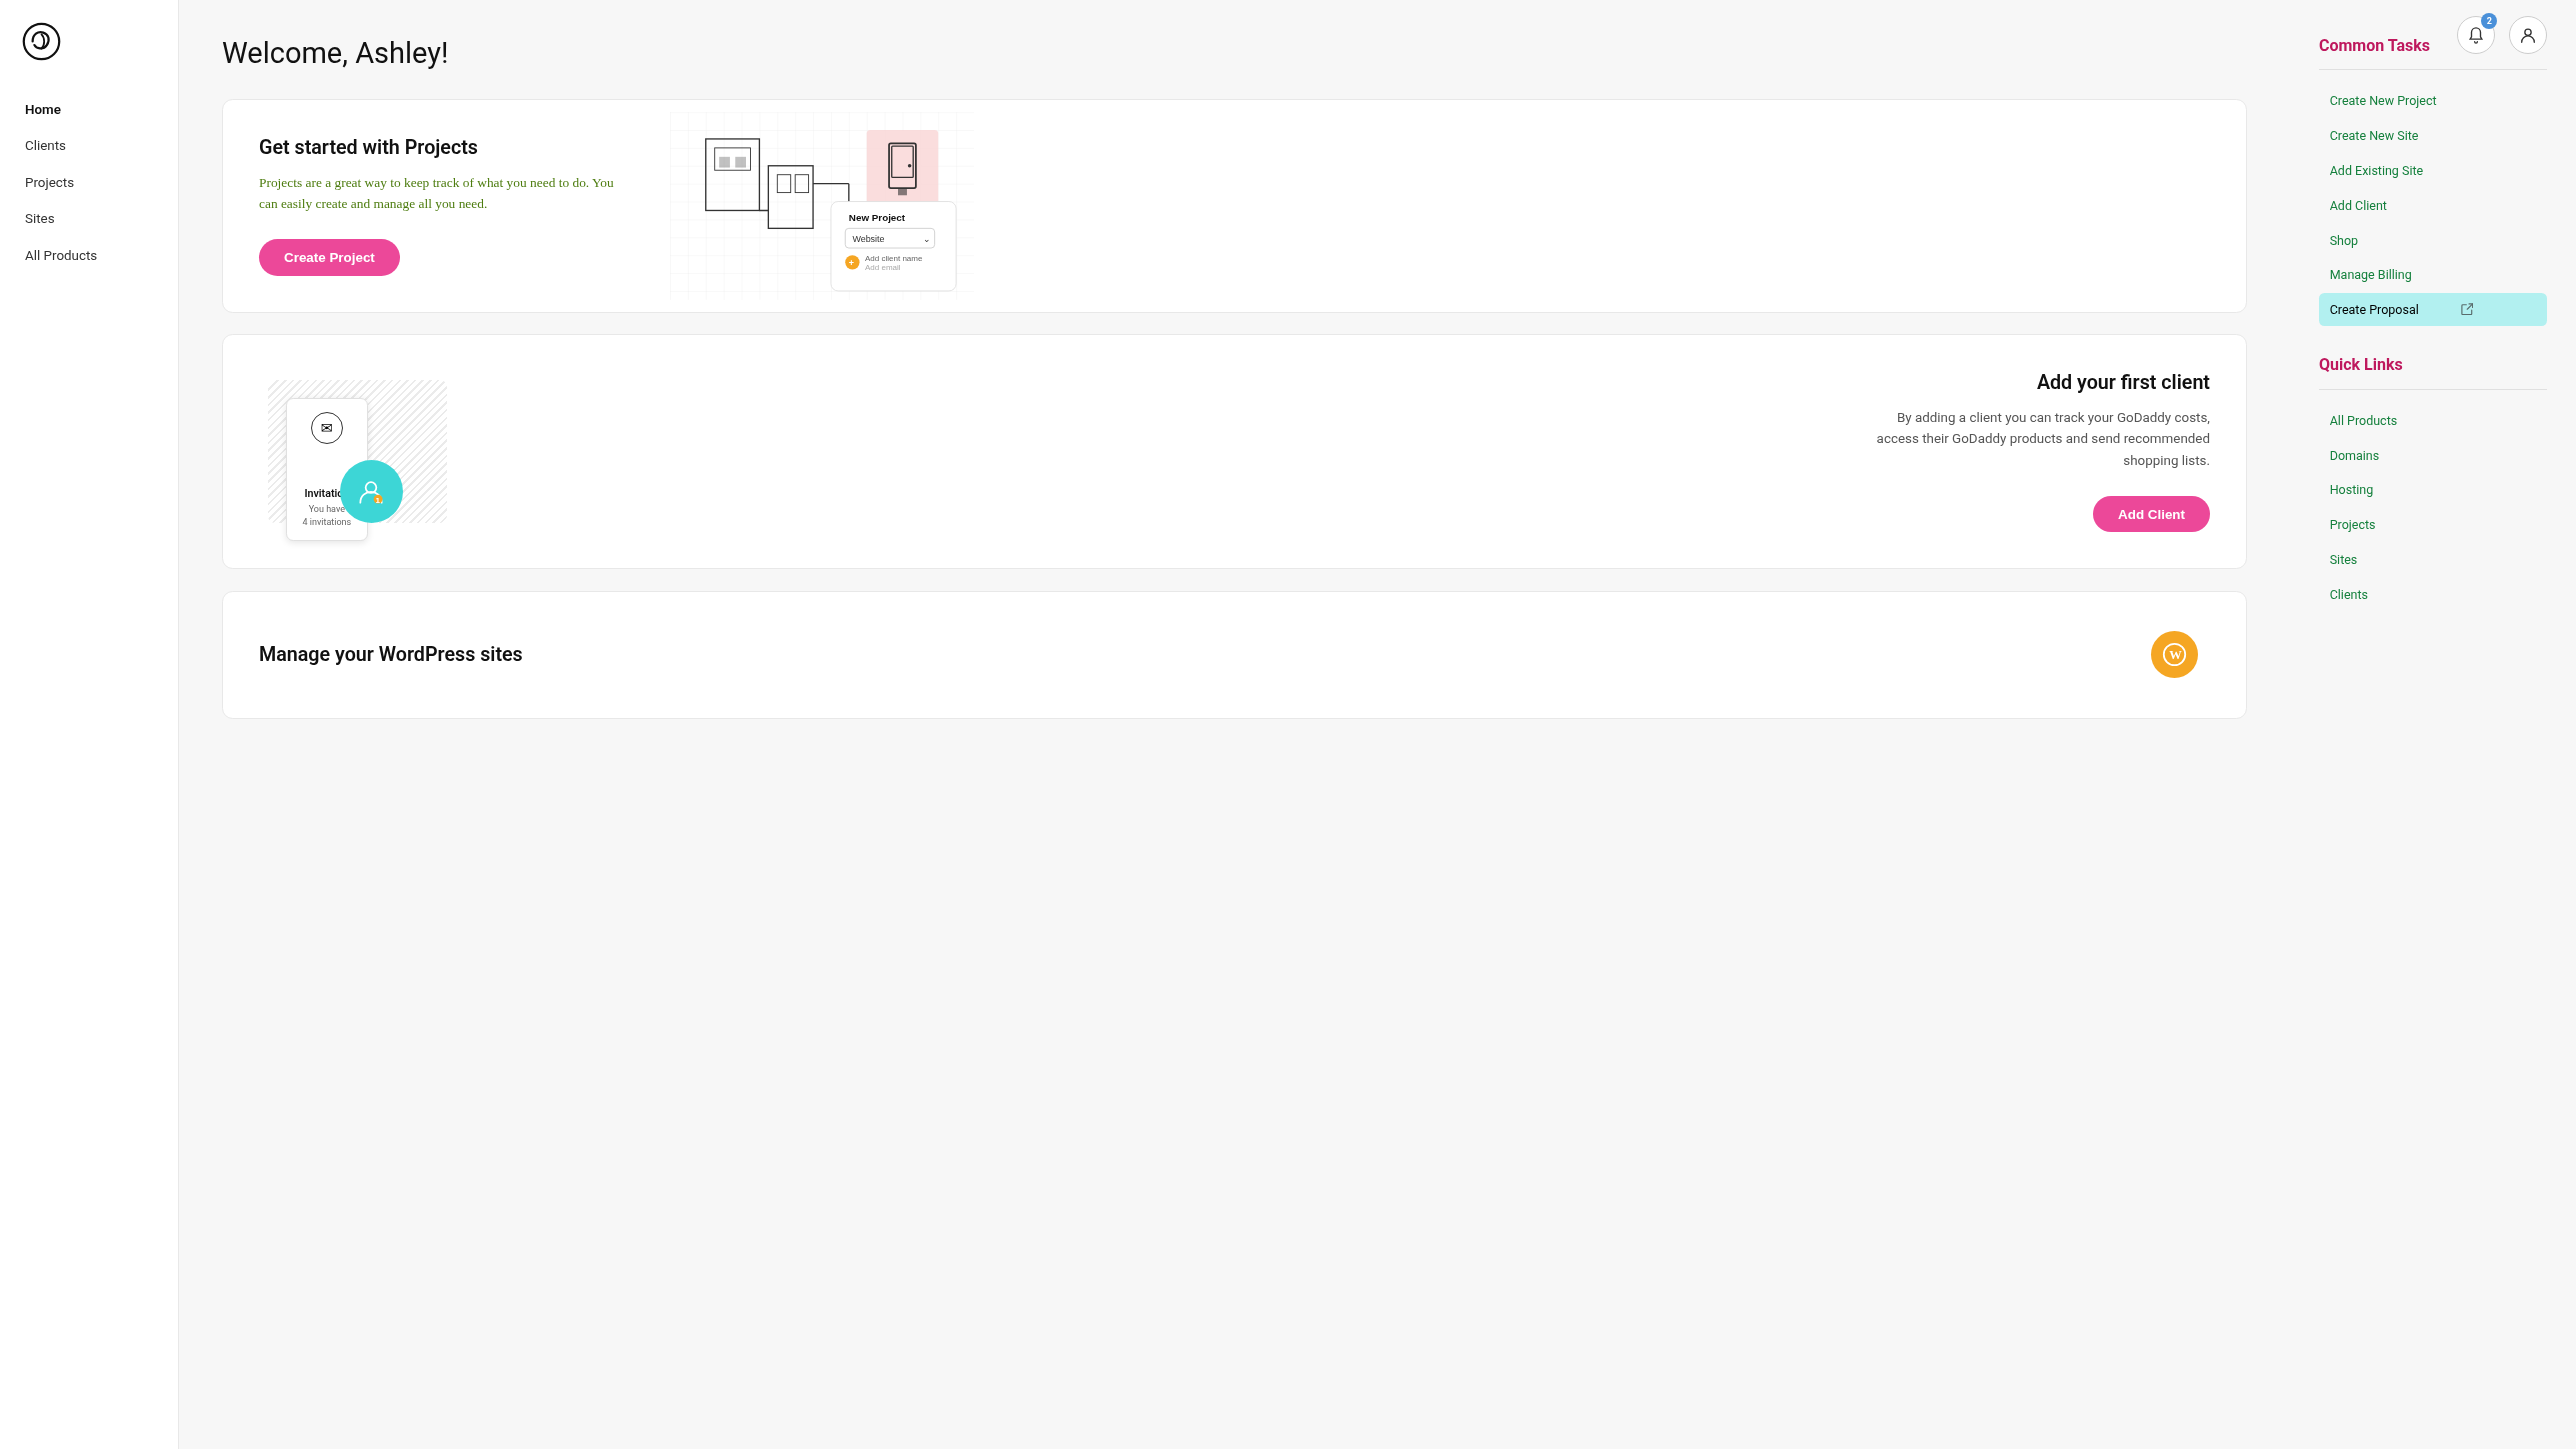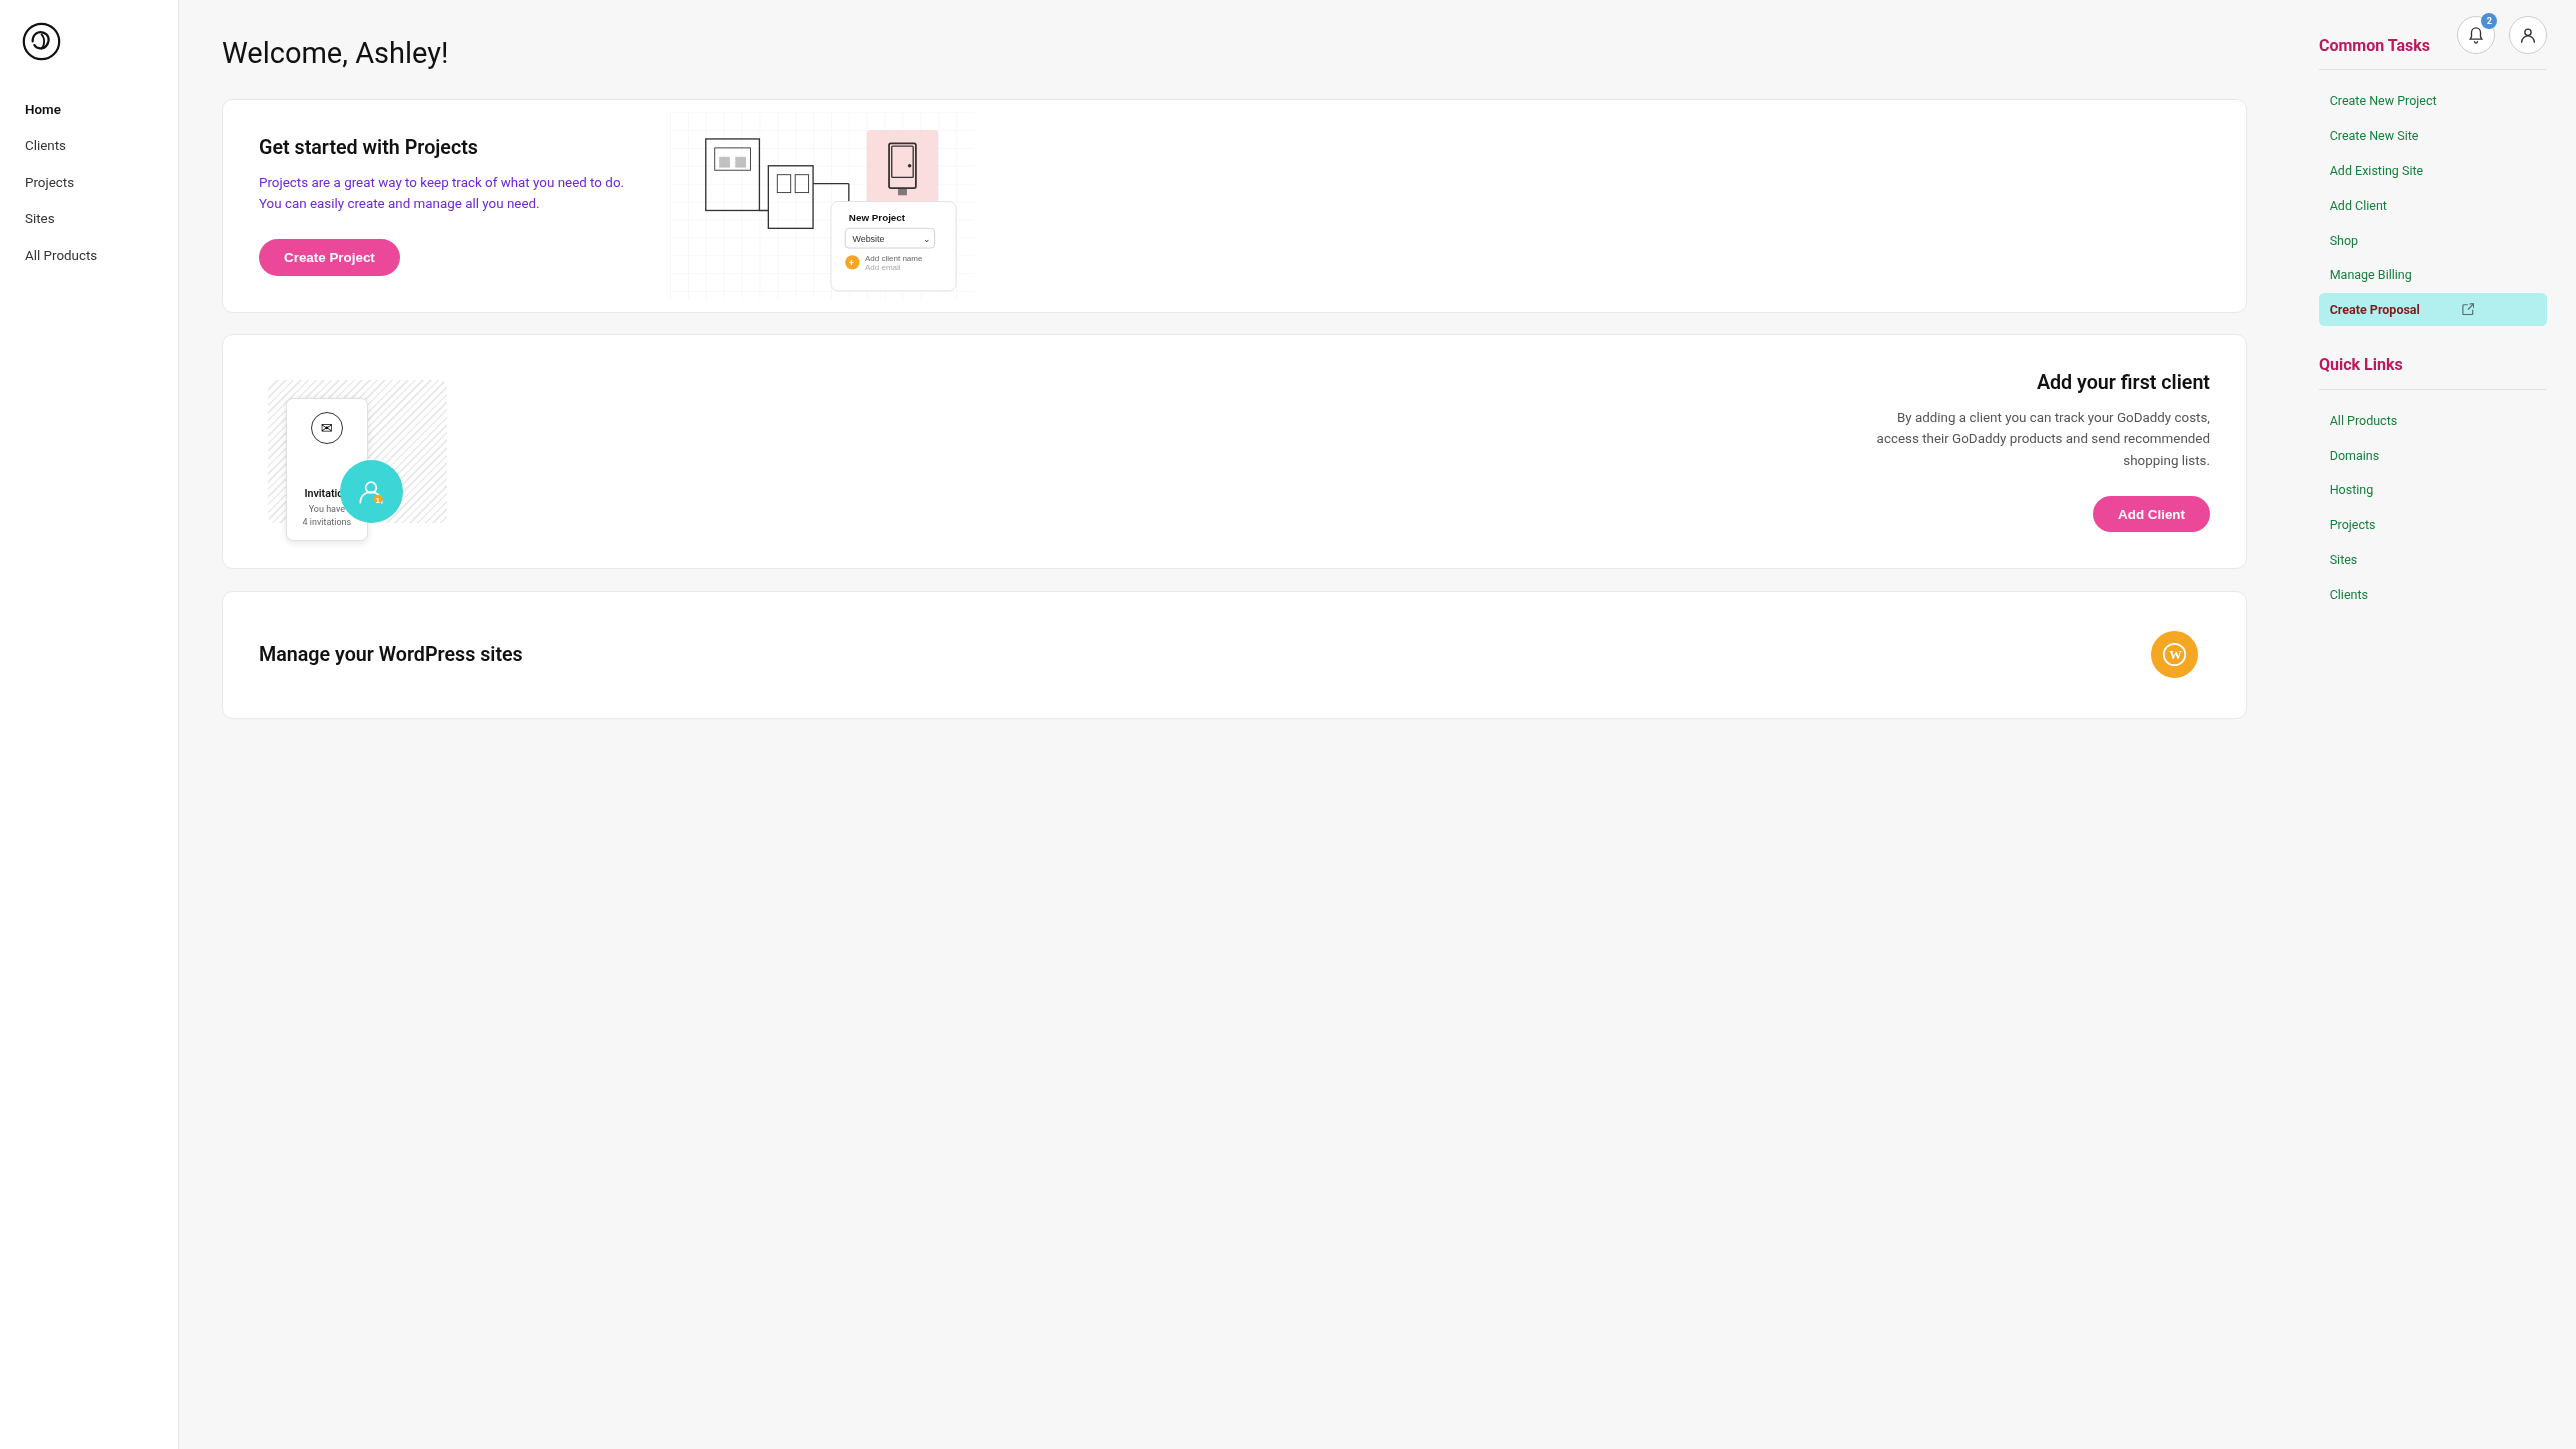--- a/index.html
+++ b/index.html
@@ -84,23 +84,24 @@
       max-width: 447px;
     }
     .card-title {
       font-size: 19.7px;
       font-weight: 600;
       color: #111;
       margin-bottom: 12.5px;
     }
     .card-description {
       font-size: 13.4px;
-      color: #6d28d9;
+      color: #4d7c0f;
       line-height: 1.6;
       margin-bottom: 25px;
+      font-family: Liberation Serif, serif;
     }
     .btn-yellow {
       background: #ec4899;
       color: #fff;
       border: none;
       border-radius: 21.5px;
       padding: 10.7px 25px;
       font-size: 13.4px;
       font-weight: 600;
       cursor: pointer;
@@ -198,22 +199,22 @@
       padding: 9px 10.7px;
       border-radius: 5.4px;
       font-size: 12.5px;
       color: #15803d;
       cursor: pointer;
       transition: background 0.15s;
       margin-bottom: 1.8px;
     }
     .panel-link.highlighted {
       background: #b2f0f0;
-      color: #7f1d1d;
-      font-weight: 700;
+      color: #000000;
+      font-weight: 400;
       gap: 42px;
     }
     .panel-section {
       margin-bottom: 29px;
     }
     .external-icon {
       display: inline-flex;
       width: 14.3px;
       height: 14.3px;
       opacity: 0.7;

